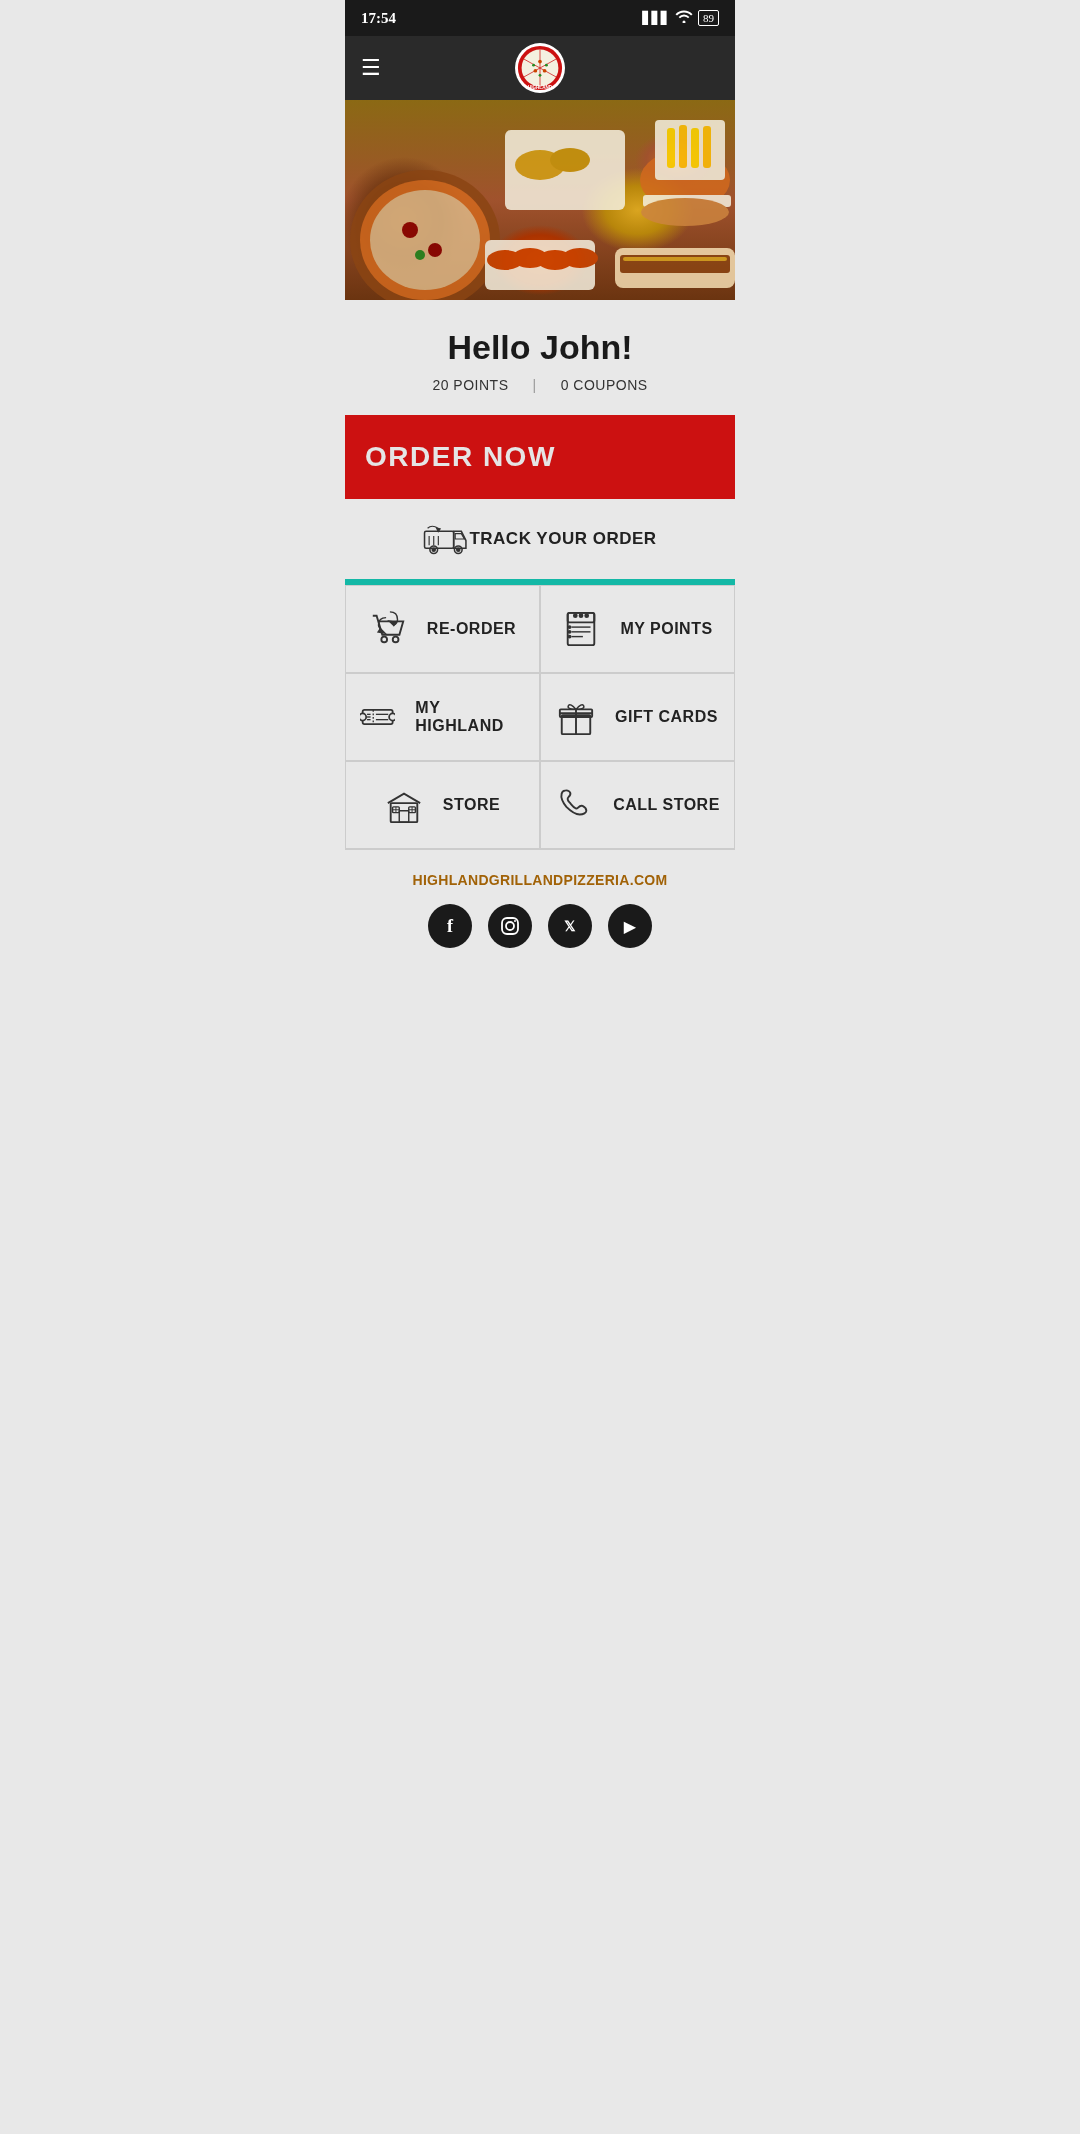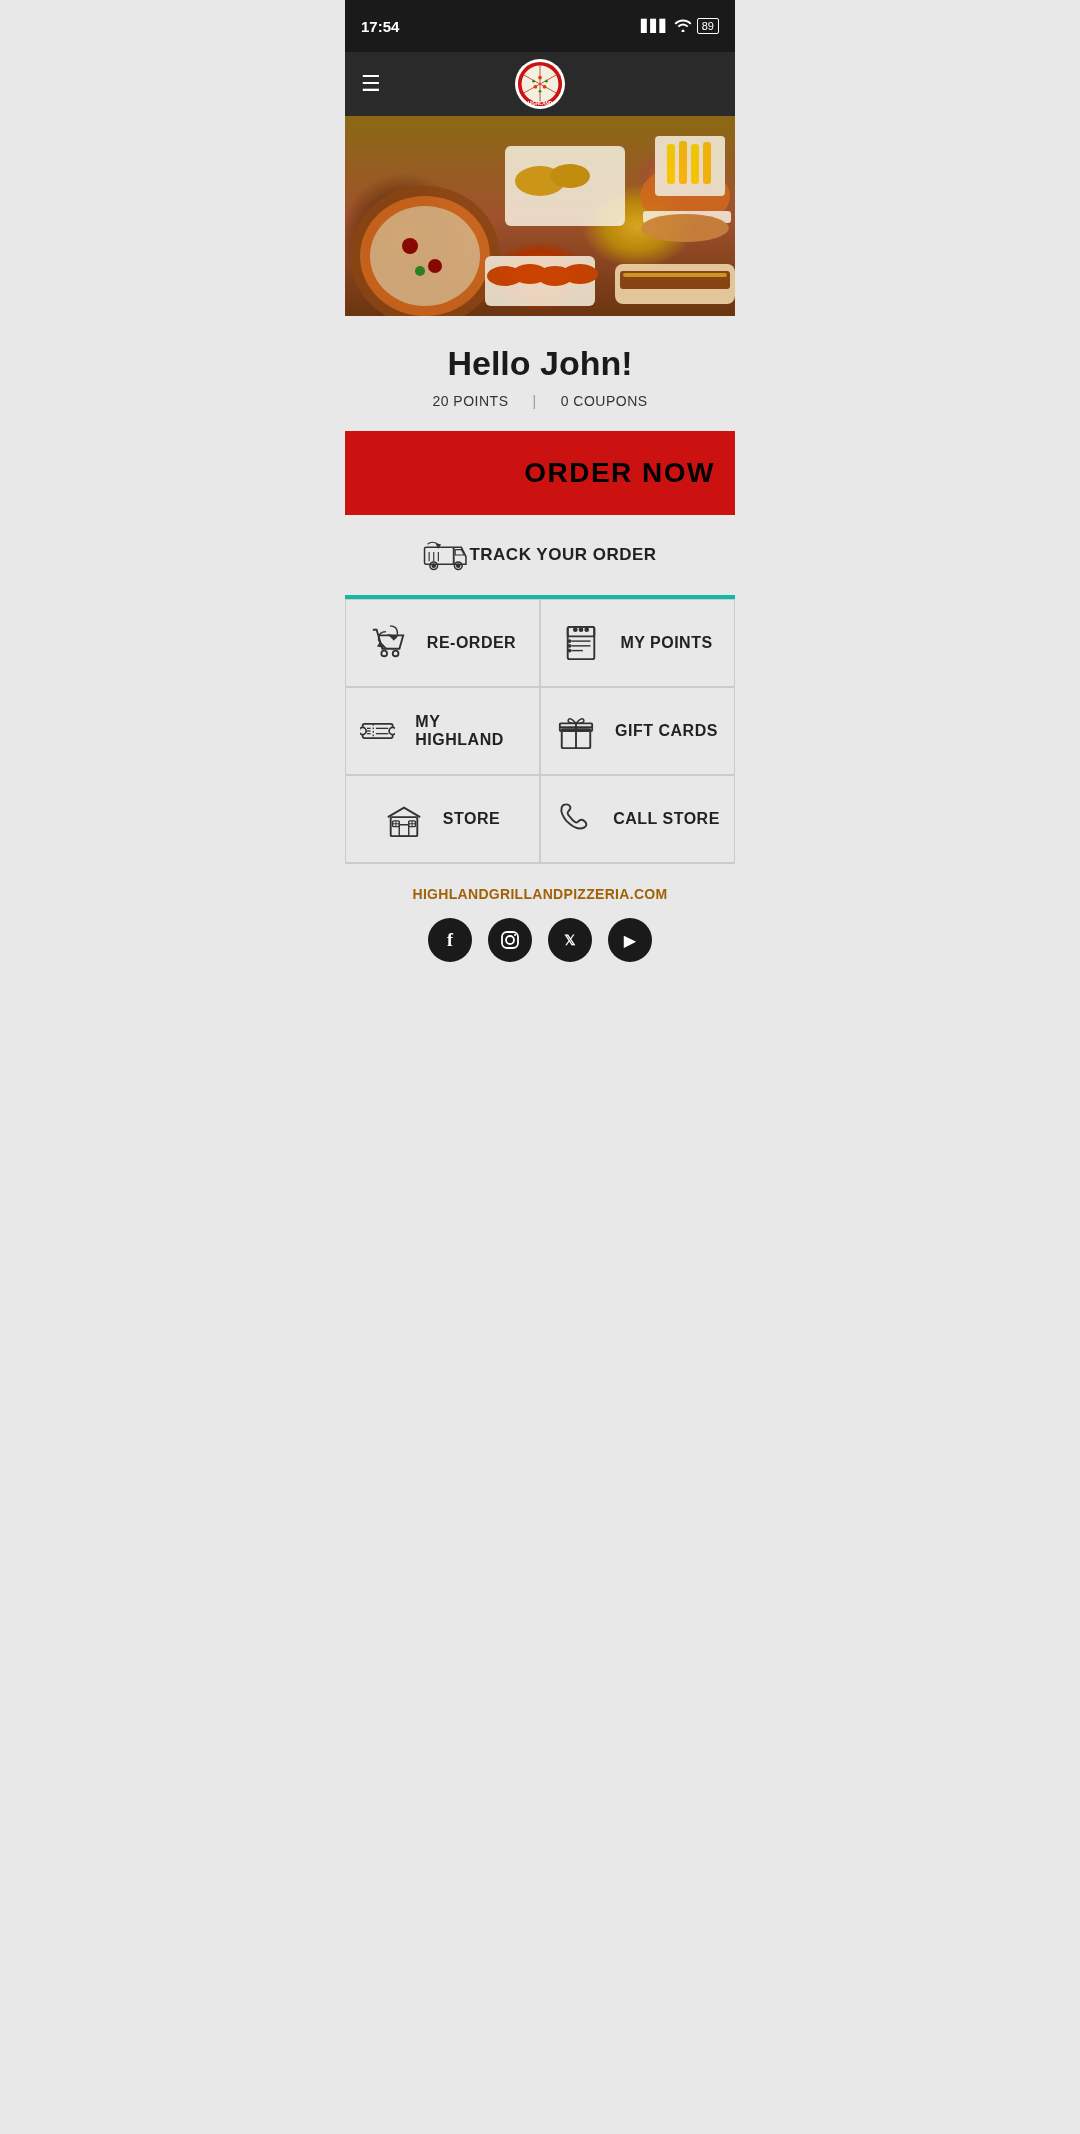--- a/index.html
+++ b/index.html
@@ -14,21 +14,22 @@
     }
 
     
     .status-bar {
       background: #1a1a1a;
       color: white;
       display: flex;
       justify-content: space-between;
       align-items: center;
       padding: 6px 16px;
-      height: 52px;
+      height: 36px;
+      font-family: Liberation Serif, serif;
     }
     .status-time {
       font-size: 15px;
       font-weight: bold;
     }
     .status-icons {
       display: flex;
       align-items: center;
       gap: 5px;
       font-size: 12px;
@@ -116,40 +117,40 @@
       letter-spacing: 0.5px;
     }
     .divider-pipe {
       color: #999;
       font-weight: 300;
     }
 
     
     .order-now-btn {
       background: #cc1111;
-      color: #000000;
-      text-align: right;
+      color: #e5e5e5;
+      text-align: left;
       padding: 26px 20px;
       font-size: 28px;
       font-weight: bold;
       letter-spacing: 1.5px;
       cursor: pointer;
       border: none;
       width: 100%;
     }
 
     
     .track-order {
       background: #e8e8e8;
       display: flex;
       align-items: center;
       justify-content: center;
       padding: 22px 20px;
       cursor: pointer;
-      border-bottom: 4px solid #14b8a6;
+      border-bottom: 6px solid #14b8a6;
     }
     .track-order-text {
       font-size: 17px;
       font-weight: 600;
       color: #222;
       letter-spacing: 0.5px;
     }
 
     
     .grid-menu {

